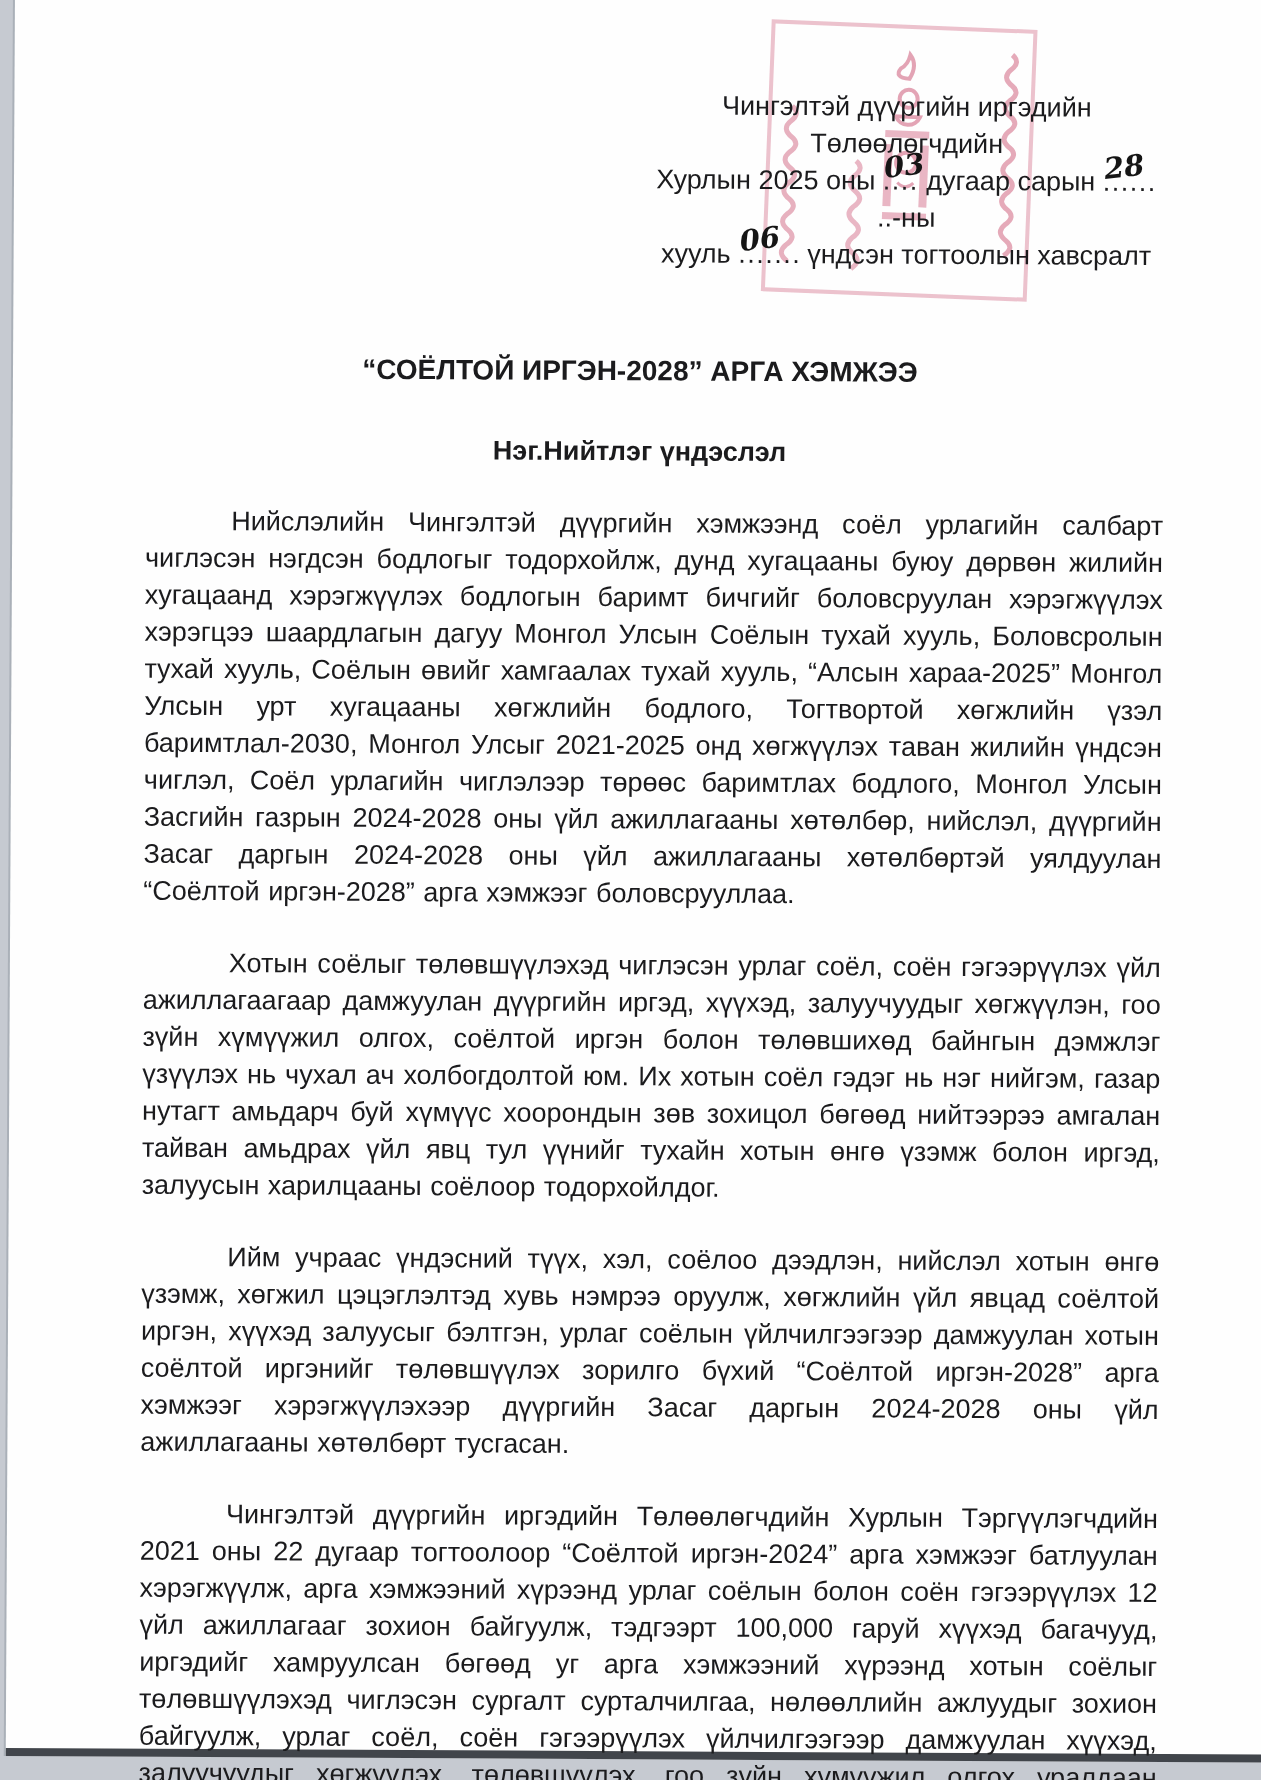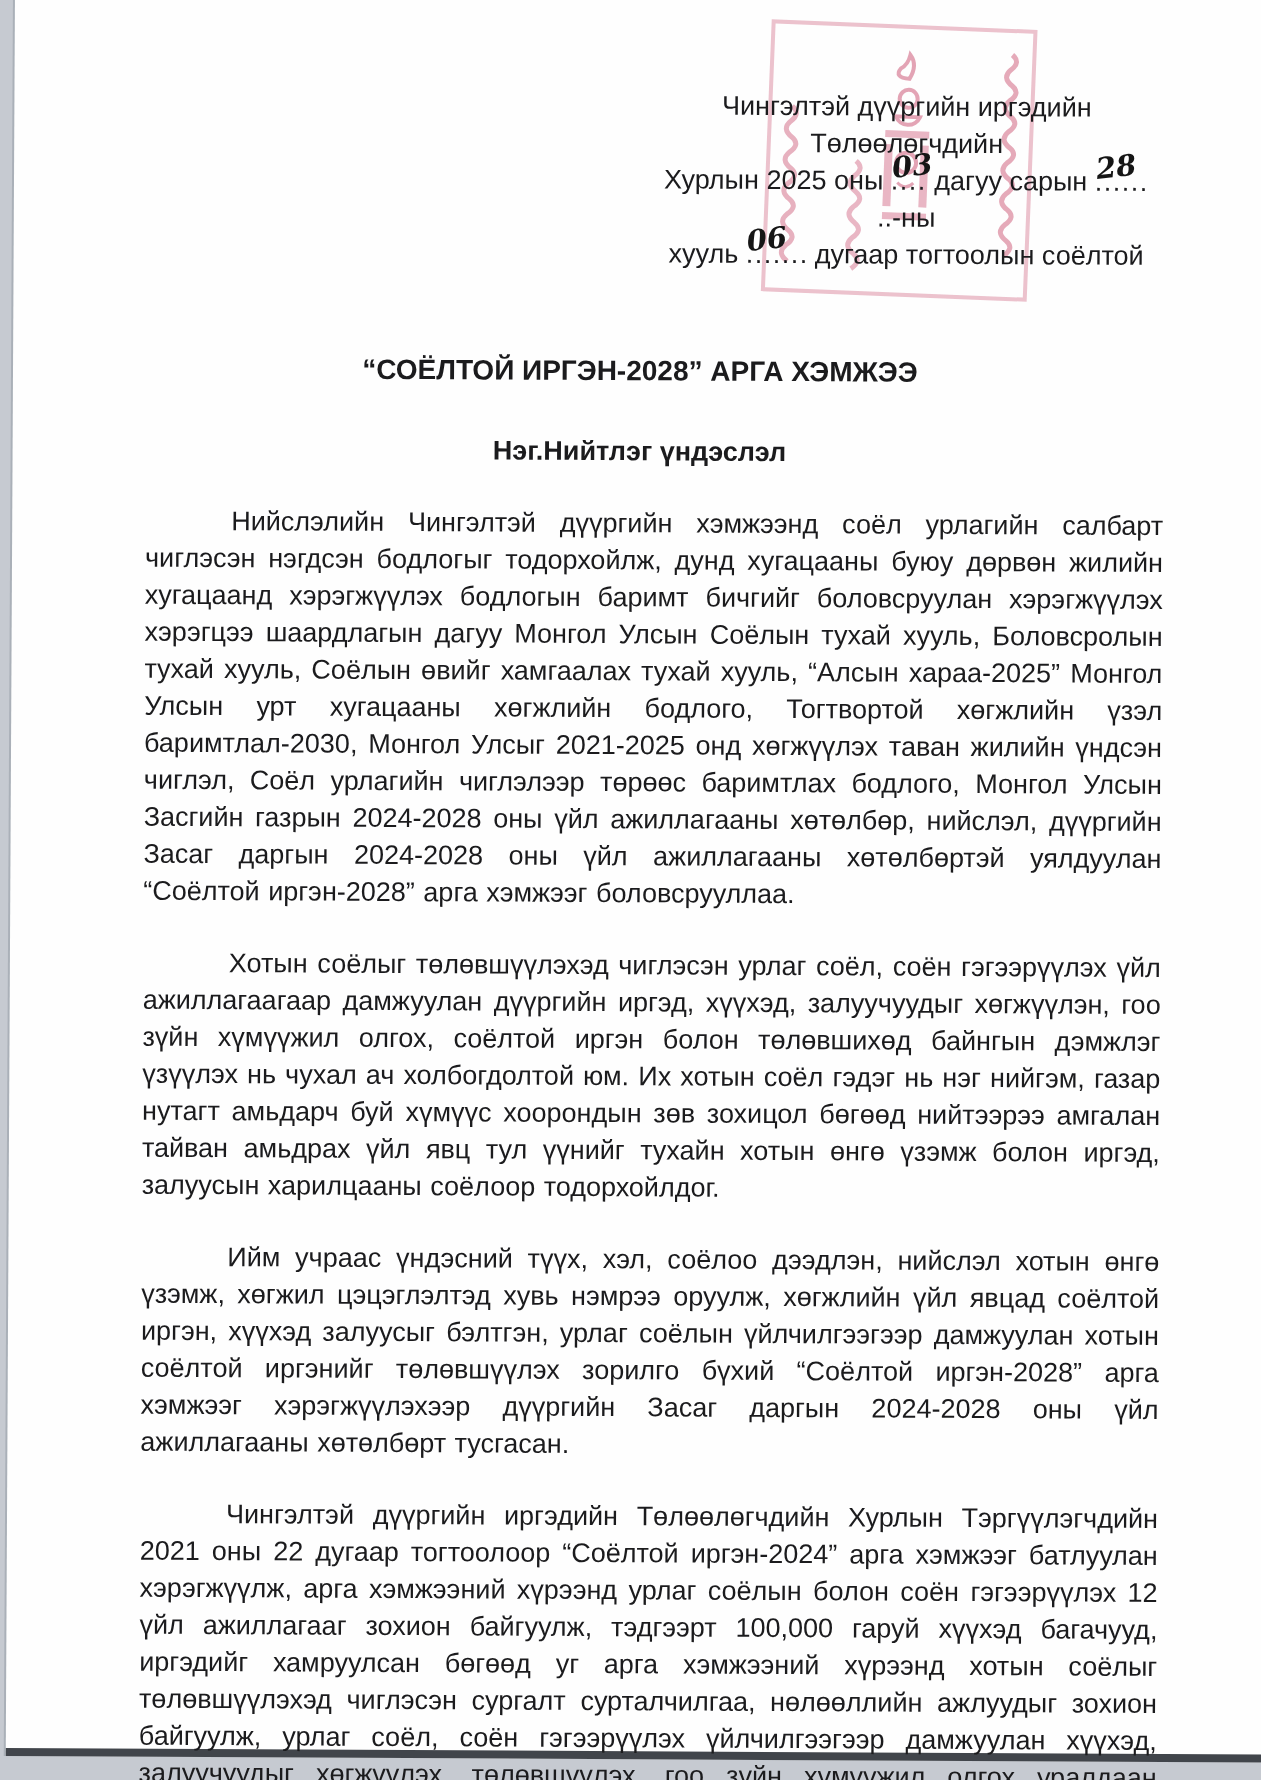--- a/index.html
+++ b/index.html
@@ -107,24 +107,24 @@
     </g>
   </svg>
 
   <div class="content">
 
     <div class="hdr">
       <div>
         <span>Чингэлтэй дүүргийн иргэдийн Төлөөлөгчдийн</span>
       </div>
       <div>
-        <span>Хурлын 2025 оны </span><span class="blank"><span class="dots">....</span><span class="hand">03</span></span><span> дагуу сарын </span><span class="blank"><span class="dots">......</span><span class="hand">28</span></span><span>..-ны</span>
+        <span>Хурлын 2025 оны </span><span class="blank"><span class="dots">....</span><span class="hand">03</span></span><span> дугаар сарын </span><span class="blank"><span class="dots">......</span><span class="hand">28</span></span><span>..-ны</span>
       </div>
       <div>
-        <span>хууль </span><span class="blank"><span class="dots">......</span><span class="hand">06</span></span><span>. дугаар тогтоолын соёлтой</span>
+        <span>хууль </span><span class="blank"><span class="dots">......</span><span class="hand">06</span></span><span>. үндсэн тогтоолын хавсралт</span>
       </div>
     </div>
 
     <div class="doc-title">“СОЁЛТОЙ ИРГЭН-2028” АРГА ХЭМЖЭЭ</div>
 
     <div class="section-heading">Нэг.Нийтлэг үндэслэл</div>
 
     <p class="body-par">Нийслэлийн Чингэлтэй дүүргийн хэмжээнд соёл урлагийн салбарт чиглэсэн нэгдсэн бодлогыг тодорхойлж, дунд хугацааны буюу дөрвөн жилийн хугацаанд хэрэгжүүлэх бодлогын баримт бичгийг боловсруулан хэрэгжүүлэх хэрэгцээ шаардлагын дагуу Монгол Улсын Соёлын тухай хууль, Боловсролын тухай хууль, Соёлын өвийг хамгаалах тухай хууль, “Алсын хараа-2025” Монгол Улсын урт хугацааны хөгжлийн бодлого, Тогтвортой хөгжлийн үзэл баримтлал-2030, Монгол Улсыг 2021-2025 онд хөгжүүлэх таван жилийн үндсэн чиглэл, Соёл урлагийн чиглэлээр төрөөс баримтлах бодлого, Монгол Улсын Засгийн газрын 2024-2028 оны үйл ажиллагааны хөтөлбөр, нийслэл, дүүргийн Засаг даргын 2024-2028 оны үйл ажиллагааны хөтөлбөртэй уялдуулан “Соёлтой иргэн-2028” арга хэмжээг боловсрууллаа.</p>
     <p class="body-par">Хотын соёлыг төлөвшүүлэхэд чиглэсэн урлаг соёл, соён гэгээрүүлэх үйл ажиллагаагаар дамжуулан дүүргийн иргэд, хүүхэд, залуучуудыг хөгжүүлэн, гоо зүйн хүмүүжил олгох, соёлтой иргэн болон төлөвшихөд байнгын дэмжлэг үзүүлэх нь чухал ач холбогдолтой юм. Их хотын соёл гэдэг нь нэг нийгэм, газар нутагт амьдарч буй хүмүүс хоорондын зөв зохицол бөгөөд нийтээрээ амгалан тайван амьдрах үйл явц тул үүнийг тухайн хотын өнгө үзэмж болон иргэд, залуусын харилцааны соёлоор тодорхойлдог.</p>
     <p class="body-par">Ийм учраас үндэсний түүх, хэл, соёлоо дээдлэн, нийслэл хотын өнгө үзэмж, хөгжил цэцэглэлтэд хувь нэмрээ оруулж, хөгжлийн үйл явцад соёлтой иргэн, хүүхэд залуусыг бэлтгэн, урлаг соёлын үйлчилгээгээр дамжуулан хотын соёлтой иргэнийг төлөвшүүлэх зорилго бүхий “Соёлтой иргэн-2028” арга хэмжээг хэрэгжүүлэхээр дүүргийн Засаг даргын 2024-2028 оны үйл ажиллагааны хөтөлбөрт тусгасан.</p>

